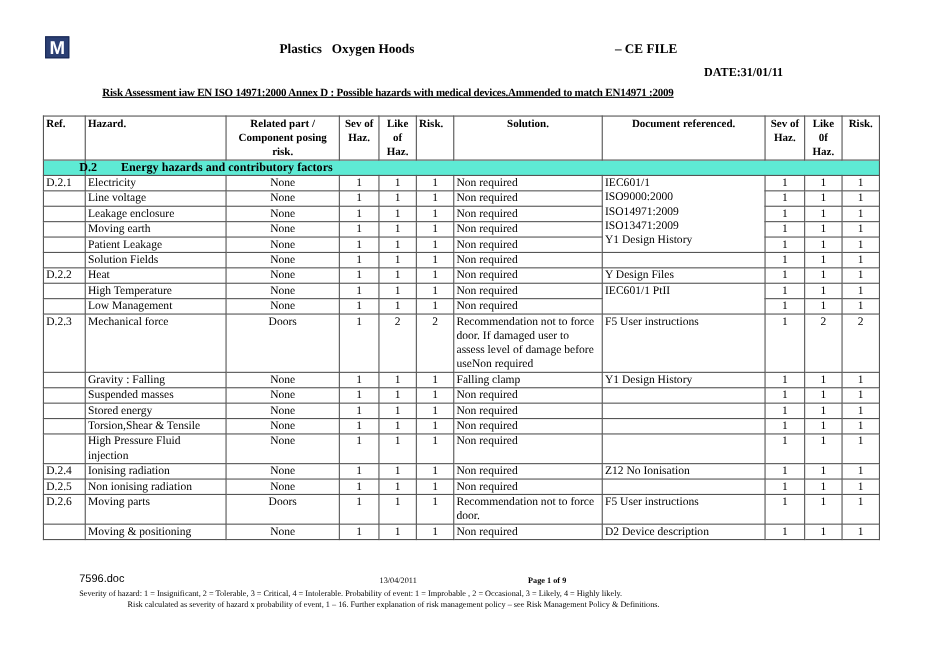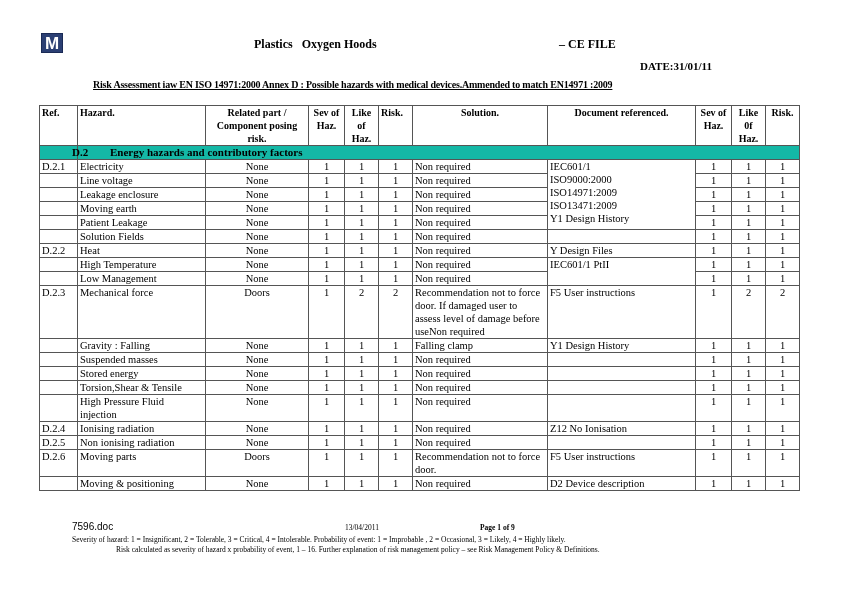--- a/index.html
+++ b/index.html
@@ -9,21 +9,21 @@
   .logo-text { font-family: "Liberation Sans", sans-serif; font-size: 24px; color: #2b3f73; letter-spacing: 1px; margin-left: 3px; line-height: 1; }
   .hdr-title { position: absolute; left: 254px; top: 37px; font-size: 12px; font-weight: bold; }
   .hdr-cefile { position: absolute; left: 559px; top: 37px; font-size: 12px; font-weight: bold; }
   .hdr-date { position: absolute; left: 640px; top: 38px; font-size: 11px; font-weight: bold; margin-top: 22px; }
   .subtitle { position: absolute; left: 93px; top: 79px; font-size: 10px; font-weight: bold; text-decoration: underline; letter-spacing: -0.2px; }
   table.risk { position: absolute; left: 39px; top: 105px; width: 760px; border-collapse: collapse; font-size: 10.5px; table-layout: fixed; }
   table.risk th, table.risk td { border: 1px solid #555; padding: 0 2px; vertical-align: top; line-height: 13px; }
   table.risk th { font-weight: bold; font-size: 10px; }
   table.risk th.l { text-align: left; }
   table.risk th.c, table.risk td.c { text-align: center; }
-  tr.section td { background: #14b8a6; font-weight: bold; font-size: 11px; padding-left: 32px; }
+  tr.section td { background: #5eead4; font-weight: bold; font-size: 11px; padding-left: 32px; }
   td.doc-merged { border-bottom: 1px solid #555; }
   .footer-doc { position: absolute; left: 72px; top: 521px; font-family: "Liberation Sans", sans-serif; font-size: 10px; }
   .footer-date { position: absolute; left: 345px; top: 523px; font-size: 7.5px; }
   .footer-page { position: absolute; left: 456px; top: 523px; font-size: 7.5px; font-weight: bold; padding-left: 24px; }
   .footer-sev { position: absolute; left: 72px; top: 535px; font-size: 7.5px; }
   .footer-risk { position: absolute; left: 72px; top: 545px; font-size: 7.5px; margin-left: 44px; }
 </style>
 </head>
 <body>
 

